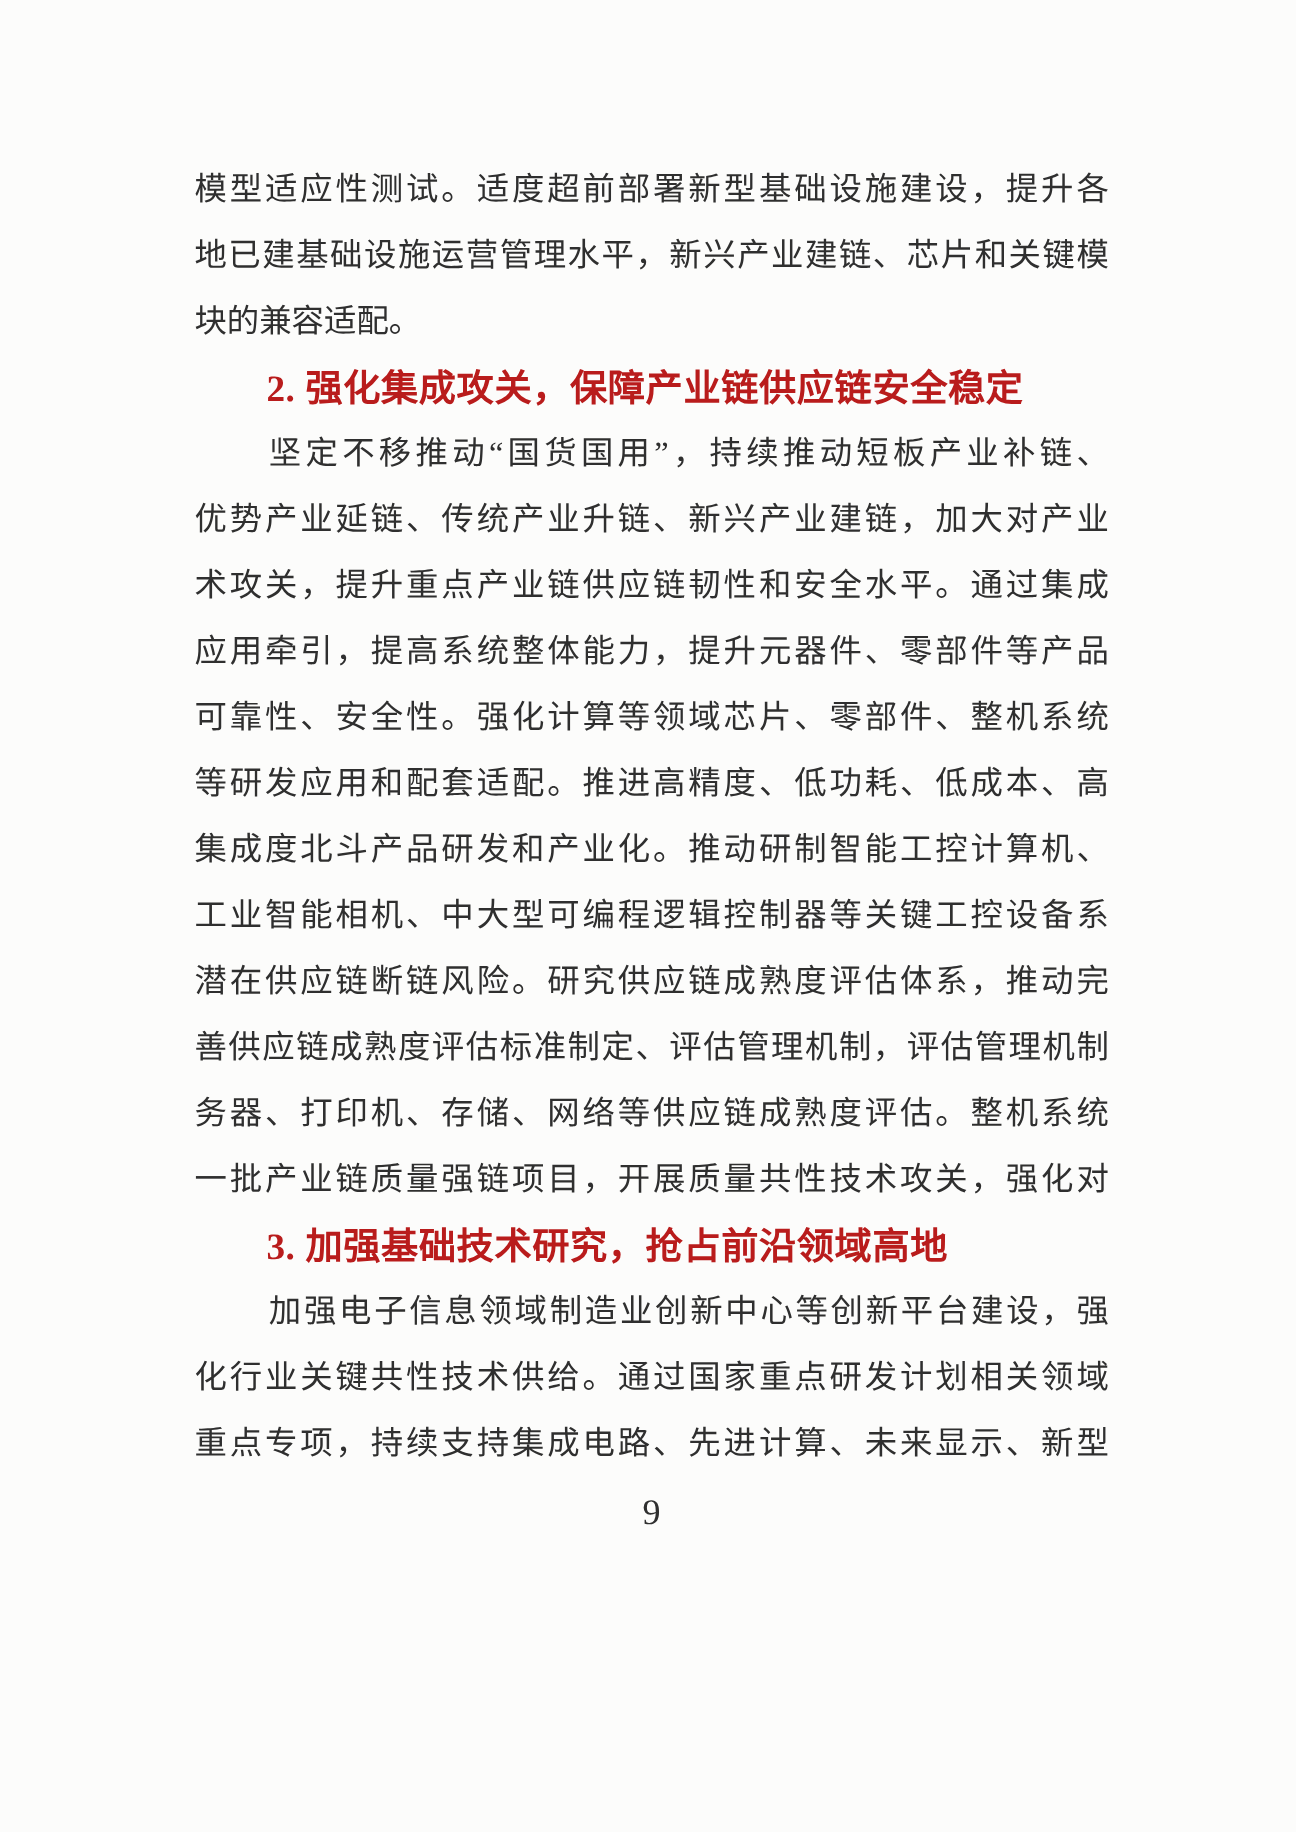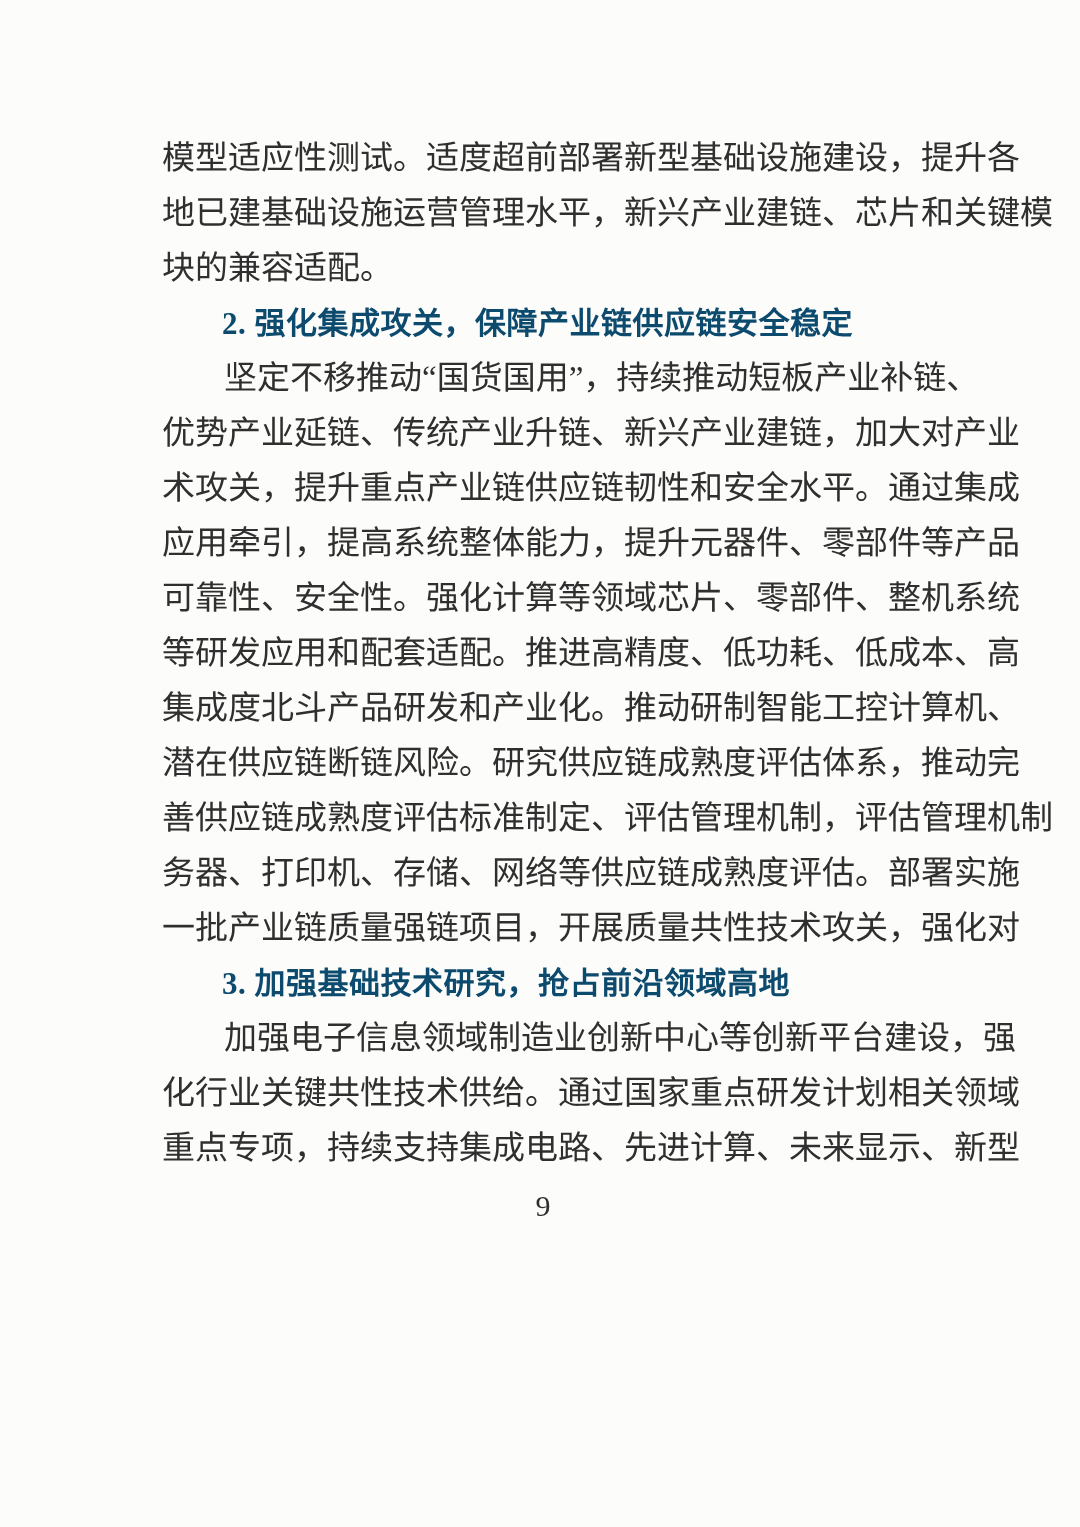--- a/index.html
+++ b/index.html
@@ -17,41 +17,41 @@
     box-sizing: border-box;
     padding: 131px 156px 0 162px;
     font-family: "Liberation Serif", "DejaVu Serif", serif;
     color: #2f2f2f;
     overflow: hidden;
   }
   .content {
     width: 100%;
   }
   .line {
-    font-size: 33px;
+    font-size: 27px;
     line-height: 55px;
     height: 55px;
     text-align: justify;
     text-align-last: justify;
     white-space: nowrap;
     overflow: visible;
   }
   .line.no-justify {
     text-align: right;
     text-align-last: left;
   }
   .line.indent {
     padding-left: 62px;
   }
   .heading {
     font-size: 31px;
     line-height: 55px;
     height: 55px;
     font-weight: bold;
-    color: #0c4a6e;
+    color: #b91c1c;
     padding-left: 60px;
     text-align: left;
     text-align-last: left;
     letter-spacing: 0.5px;
   }
   .page-footer {
     text-align: center;
     margin-top: 2px;
   }
   .page-number {
@@ -70,23 +70,24 @@
       <div class="line">地已建基础设施运营管理水平，新兴产业建链、芯片和关键模</div>
       <div class="line no-justify">块的兼容适配。</div>
       <div class="heading">2. 强化集成攻关，保障产业链供应链安全稳定</div>
       <div class="line indent">坚定不移推动“国货国用”，持续推动短板产业补链、</div>
       <div class="line">优势产业延链、传统产业升链、新兴产业建链，加大对产业</div>
       <div class="line">术攻关，提升重点产业链供应链韧性和安全水平。通过集成</div>
       <div class="line">应用牵引，提高系统整体能力，提升元器件、零部件等产品</div>
       <div class="line">可靠性、安全性。强化计算等领域芯片、零部件、整机系统</div>
       <div class="line">等研发应用和配套适配。推进高精度、低功耗、低成本、高</div>
       <div class="line">集成度北斗产品研发和产业化。推动研制智能工控计算机、</div>
+      <div class="line">工业智能相机、中大型可编程逻辑控制器等关键工控设备系</div>
       <div class="line">潜在供应链断链风险。研究供应链成熟度评估体系，推动完</div>
       <div class="line">善供应链成熟度评估标准制定、评估管理机制，评估管理机制</div>
-      <div class="line">务器、打印机、存储、网络等供应链成熟度评估。部署实施</div>
+      <div class="line">务器、打印机、存储、网络等供应链成熟度评估。整机系统</div>
       <div class="line">一批产业链质量强链项目，开展质量共性技术攻关，强化对</div>
       <div class="heading">3. 加强基础技术研究，抢占前沿领域高地</div>
       <div class="line indent">加强电子信息领域制造业创新中心等创新平台建设，强</div>
       <div class="line">化行业关键共性技术供给。通过国家重点研发计划相关领域</div>
       <div class="line">重点专项，持续支持集成电路、先进计算、未来显示、新型</div>
     </main>
   <footer class="page-footer">
     <span class="page-number">9</span>
   </footer>
 </div>

